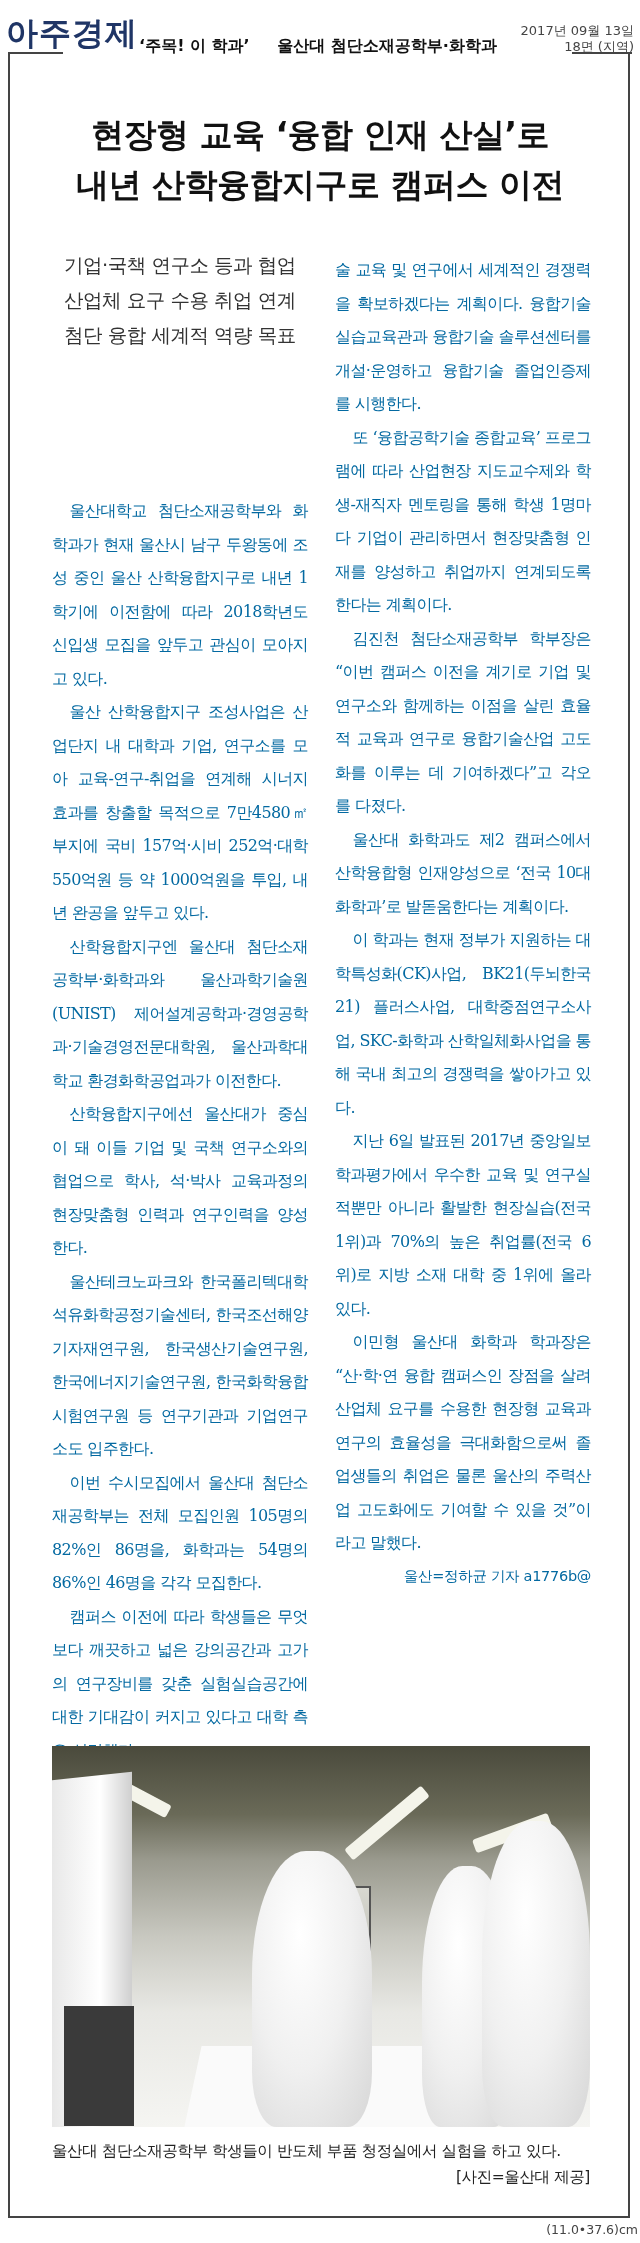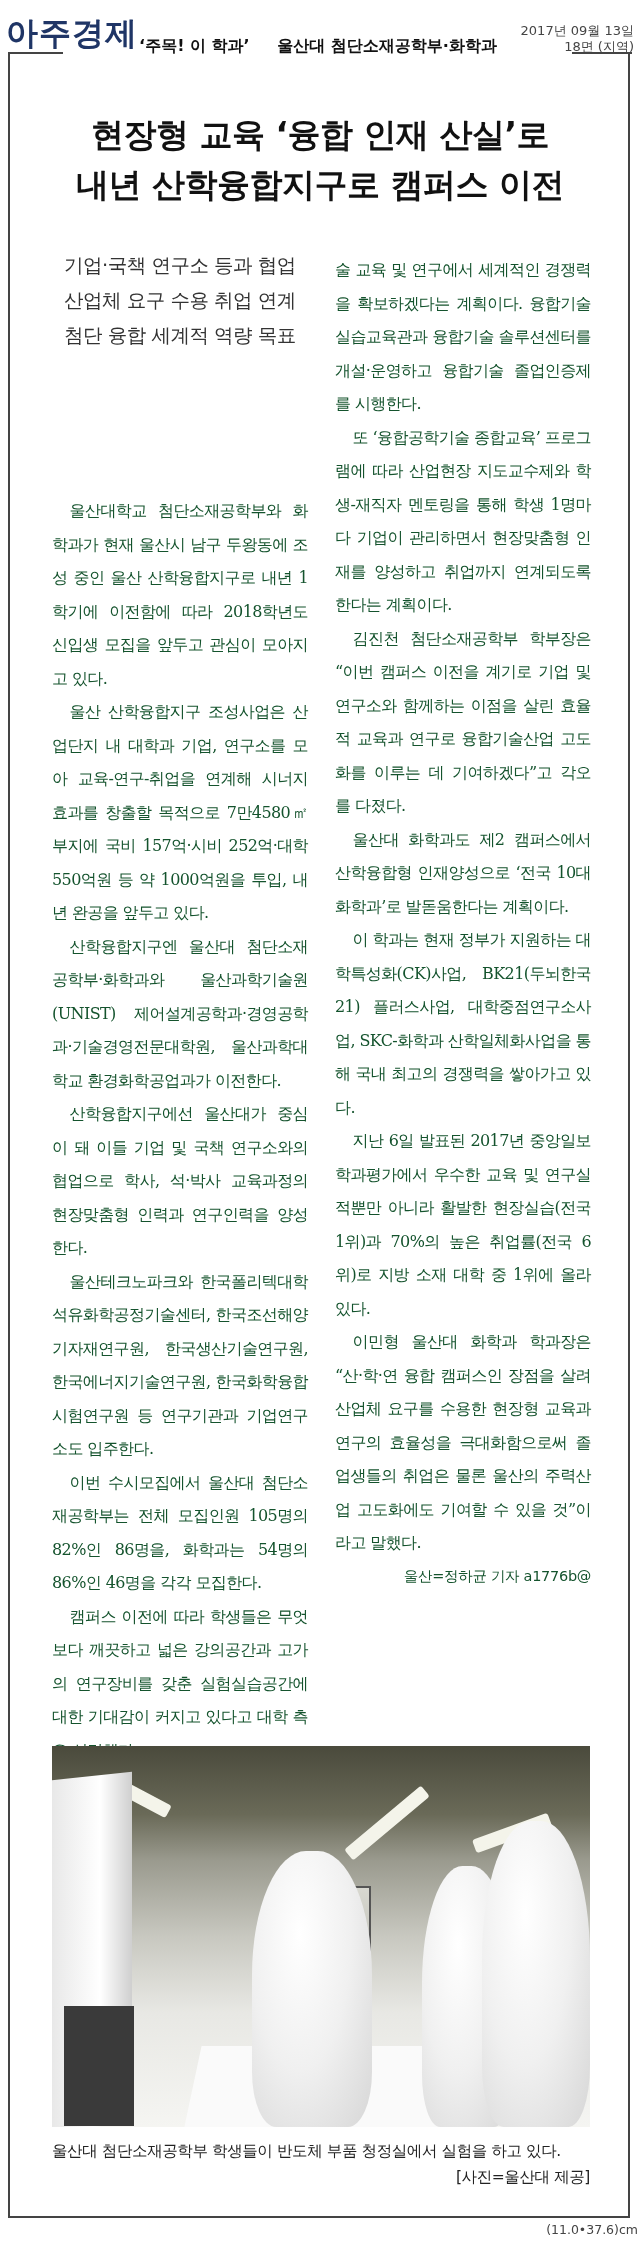--- a/index.html
+++ b/index.html
@@ -14,21 +14,21 @@
   .frame-top-l { position: absolute; left: 8px; top: 52px; width: 55px; border-top: 2px solid #444; }
   .frame-top-r { position: absolute; left: 572px; top: 52px; width: 60px; border-top: 2px solid #444; }
   .kicker { position: absolute; left: 70px; top: 36px; width: 496px; text-align: center;
             font-size: 16px; font-weight: bold; color: #111; white-space: nowrap; }
   .kicker .tag { margin-right: 22px; }
   .headline { position: absolute; left: 20px; top: 110px; width: 600px; text-align: center;
               font-size: 33px; font-weight: bold; line-height: 50px; color: #111; letter-spacing: -0.5px; }
   .subhead { position: absolute; left: 64px; top: 248px; width: 248px; font-size: 19.5px;
              line-height: 35px; color: #333; letter-spacing: -0.5px; white-space: nowrap; }
   .col { position: absolute; width: 256px; font-family: "DejaVu Serif", "Liberation Serif", serif;
-         font-size: 16px; line-height: 33.5px; color: #14532d; text-align: justify; letter-spacing: -0.6px; }
+         font-size: 16px; line-height: 33.5px; color: #0369a1; text-align: justify; letter-spacing: -0.6px; }
   .col p { margin: 0; text-indent: 1.1em; }
   .col p.cont { text-indent: 0; }
   .col-left { left: 52px; top: 494px; }
   .col-right { left: 335px; top: 253px; }
   .byline { text-align: right; font-family: "DejaVu Sans", sans-serif; font-size: 14.5px; letter-spacing: -0.3px; }
   .photo { position: absolute; left: 52px; top: 1746px; width: 538px; height: 381px; overflow: hidden;
            background: linear-gradient(180deg, #4a4a3c 0%, #6a6a58 18%, #9a9a8e 30%, #c8c8c0 50%, #e8e8e4 70%, #f5f5f2 100%); }
   .photo .panel { position: absolute; left: 0; top: 30px; width: 80px; height: 351px;
                   background: linear-gradient(90deg, #e8e8e8, #ffffff 60%, #cfcfcf); transform: skewY(-6deg); }
   .photo .panel2 { position: absolute; left: 12px; top: 260px; width: 70px; height: 120px; background: #3a3a3a; }

